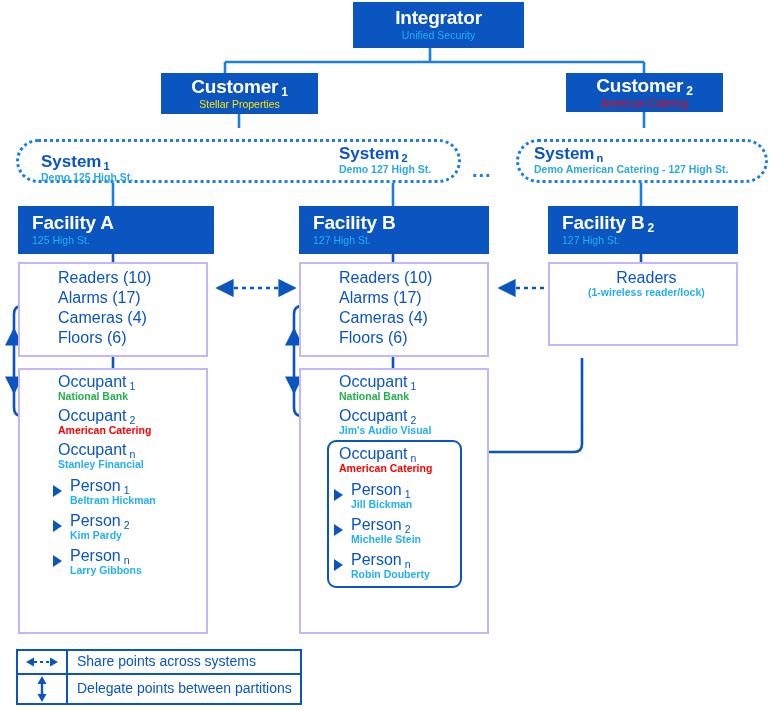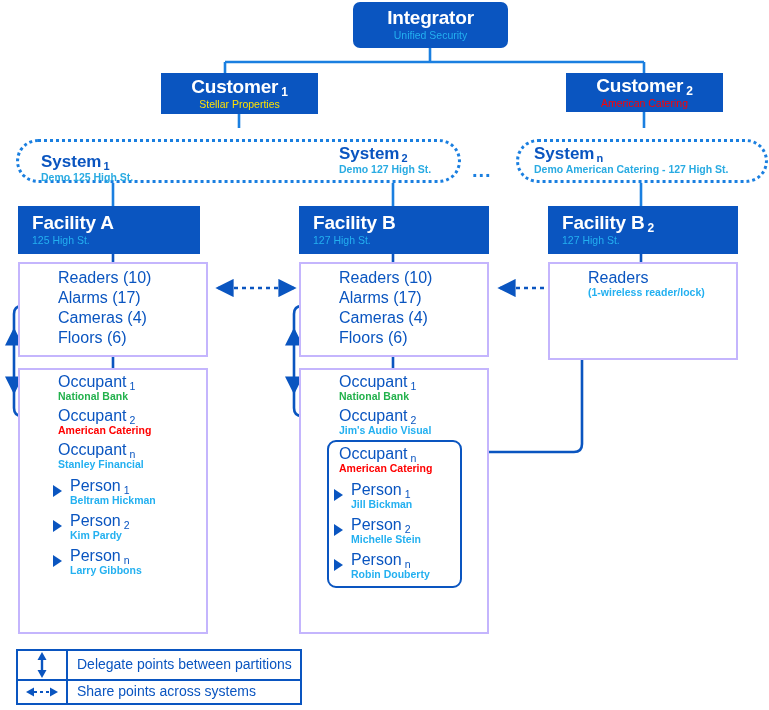--- a/index.html
+++ b/index.html
@@ -145,21 +145,21 @@
     <g stroke="#0a55c0" stroke-width="2.6" fill="none" stroke-dasharray="4 4">
       <path d="M218,288 L294,288" marker-start="url(#ah-l)" marker-end="url(#ah-r)"></path>
       <path d="M500,288 L570,288" marker-start="url(#ah-l)" marker-end="url(#ah-r)"></path>
     </g>
 
     <g stroke="#0a55c0" stroke-width="2.6" fill="none">
       <path d="M582,358 L582,444 Q582,452 574,452 L470,452"></path>
     </g>
   </svg>
 
-  <div class="node hdr center" style="left:353px;top:2px;width:155px;height:46px;border-radius:7px;">
+  <div class="node hdr center" style="left:353px;top:2px;width:171px;height:46px;">
     <div class="t">Integrator</div>
     <div class="s cyan">Unified Security</div>
   </div>
 
   <div class="node hdr center" style="left:161px;top:73px;width:157px;height:41px;">
     <div class="t"><span>Customer</span><span class="sub">1</span></div>
     <div class="s yellow">Stellar Properties</div>
   </div>
 
   <div class="node hdr center" style="left:566px;top:73px;width:157px;height:39px;">
@@ -181,21 +181,21 @@
 
   <div class="ellipsis" style="left:472px;top:160px;">...</div>
 
   <div class="syscap" style="left:516px;top:139px;width:252px;height:44px;"></div>
 
   <div class="sysitem" style="left:534px;top:145px;">
     <div class="t"><span>System</span><span class="sub">n</span></div>
     <div class="s">Demo American Catering - 127 High St.</div>
   </div>
 
-  <div class="node hdr padl" style="left:18px;top:206px;width:182px;height:48px;">
+  <div class="node hdr padl" style="left:18px;top:206px;width:196px;height:48px;">
     <div class="t">Facility A</div>
     <div class="s cyan">125 High St.</div>
   </div>
 
   <div class="panel" style="left:18px;top:262px;width:190px;height:95px;">
     <div class="row" style="left:38px;top:6px;">
       <div class="m">Readers (10)</div>
     </div>
     <div class="row" style="left:38px;top:26px;">
       <div class="m">Alarms (17)</div>
@@ -291,43 +291,43 @@
       <div class="m"><span>Person</span><span class="sub">n</span></div>
       <div class="d cyan">Robin Douberty</div>
     </div>
   </div>
 
   <div class="node hdr padl" style="left:548px;top:206px;width:190px;height:48px;">
     <div class="t"><span>Facility B</span><span class="sub">2</span></div>
     <div class="s cyan">127 High St.</div>
   </div>
 
-  <div class="panel" style="left:548px;top:262px;width:190px;height:98px;">
+  <div class="panel" style="left:548px;top:262px;width:190px;height:84px;text-align:center;">
     <div class="row" style="left:38px;top:6px;">
       <div class="m">Readers</div>
       <div class="d cyan">(1-wireless reader/lock)</div>
     </div>
   </div>
 
   <div class="legend" style="left:16px;top:649px;width:286px;height:56px;">
+    <div class="lrow">
+      <div class="lico">
+        <svg width="34" height="14" viewBox="0 0 34 14" xmlns="http://www.w3.org/2000/svg">
+          <path d="M9,7 L25,7" stroke="#0a55c0" stroke-width="2.2" stroke-dasharray="3 3" fill="none"></path>
+          <path d="M1,7 L9,2.5 L9,11.5 z" fill="#0a55c0"></path>
+          <path d="M33,7 L25,2.5 L25,11.5 z" fill="#0a55c0"></path>
+        </svg>
+      </div>
+      <div class="ltxt">Share points across systems</div>
+    </div>
     <div class="lrow">
       <div class="lico">
         <svg width="14" height="28" viewBox="0 0 14 28" xmlns="http://www.w3.org/2000/svg">
           <path d="M7,7 L7,21" stroke="#0a55c0" stroke-width="2.4" fill="none"></path>
           <path d="M7,1 L2.5,9 L11.5,9 z" fill="#0a55c0"></path>
           <path d="M7,27 L2.5,19 L11.5,19 z" fill="#0a55c0"></path>
         </svg>
       </div>
       <div class="ltxt">Delegate points between partitions</div>
     </div>
-    <div class="lrow">
-      <div class="lico">
-        <svg width="34" height="14" viewBox="0 0 34 14" xmlns="http://www.w3.org/2000/svg">
-          <path d="M9,7 L25,7" stroke="#0a55c0" stroke-width="2.2" stroke-dasharray="3 3" fill="none"></path>
-          <path d="M1,7 L9,2.5 L9,11.5 z" fill="#0a55c0"></path>
-          <path d="M33,7 L25,2.5 L25,11.5 z" fill="#0a55c0"></path>
-        </svg>
-      </div>
-      <div class="ltxt">Share points across systems</div>
-    </div>
   </div>
 
 </div>
 
 </body></html>

